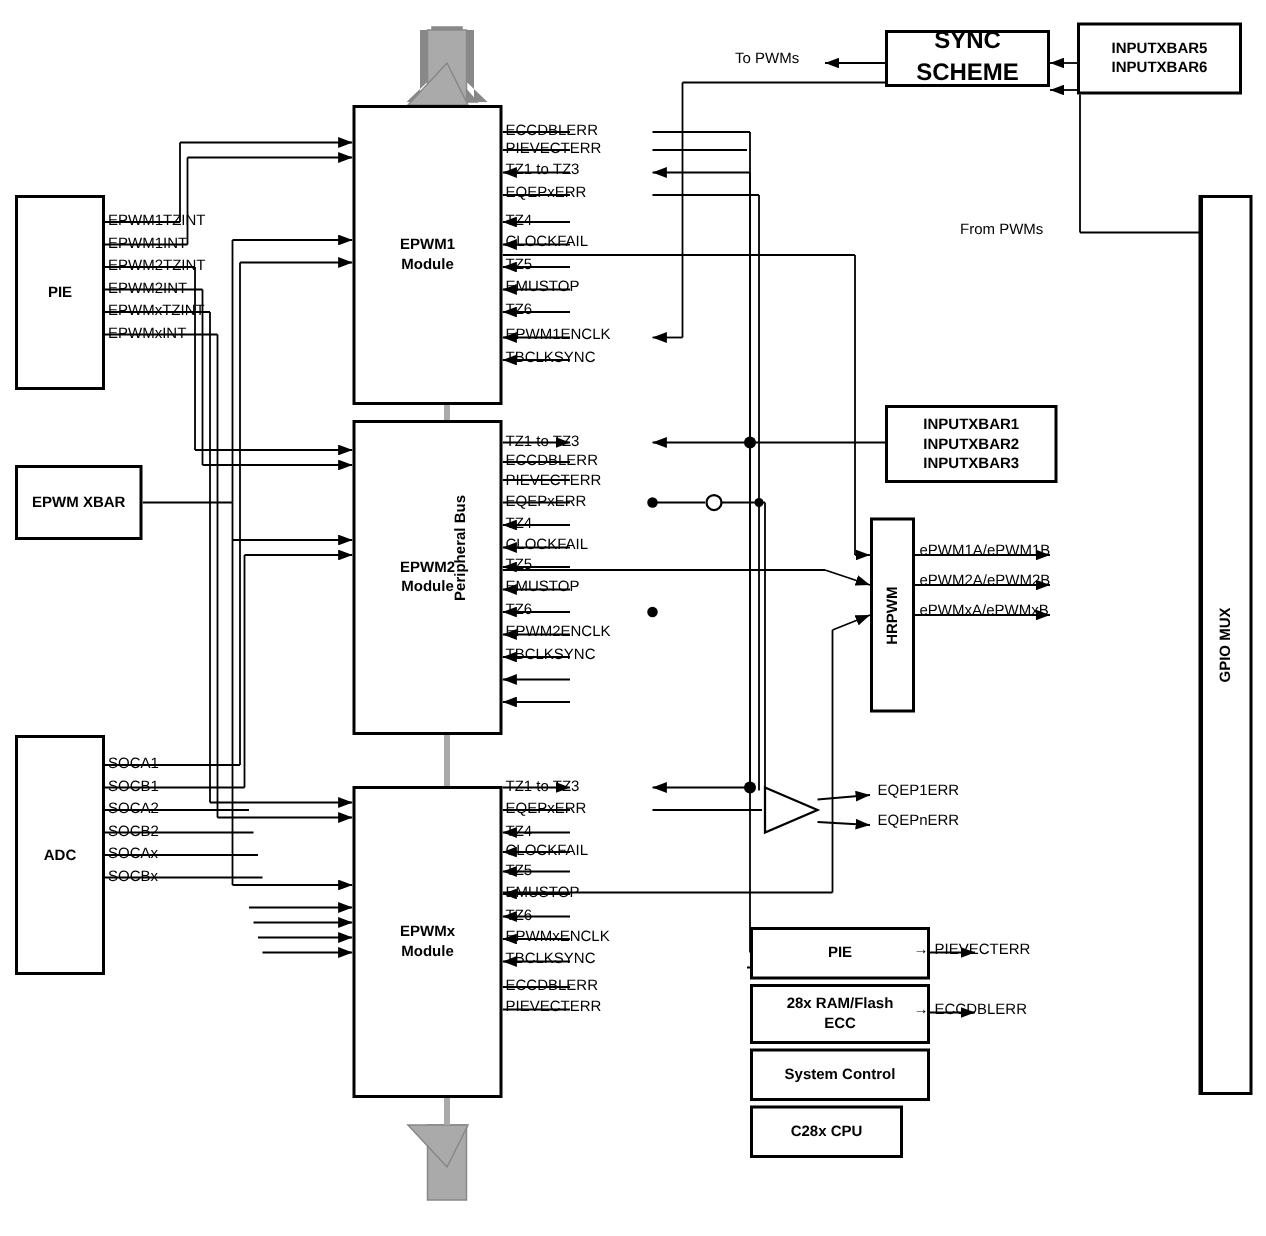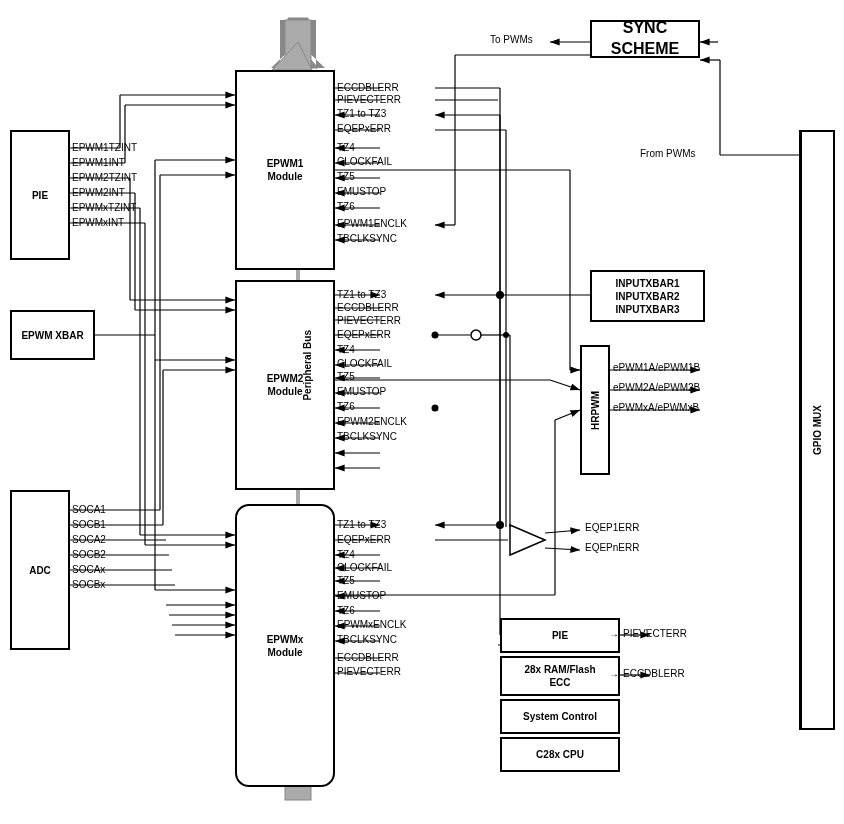--- a/index.html
+++ b/index.html
@@ -276,54 +276,57 @@
   </div>
 
   <div class="box" style="left:235px;top:70px;width:100px;height:200px;">
     <span>EPWM1<br>Module</span>
   </div>
 
   <div class="box" style="left:235px;top:280px;width:100px;height:210px;">
     <span>EPWM2<br>Module</span>
   </div>
 
-  <div class="box" style="left:235px;top:504px;width:100px;height:283px;border-radius:14px;">
+  <div class="box" style="left:235px;top:524px;width:100px;height:208px;">
     <span>EPWMx<br>Module</span>
   </div>
 
   <div class="box" style="left:580px;top:345px;width:30px;height:130px;font-size:10px;">
     <span class="vertical-text">HRPWM</span>
   </div>
 
   <div class="box" style="left:800px;top:130px;width:35px;height:600px;font-size:10px;">
     <span class="vertical-text">GPIO MUX</span>
   </div>
 
   <div class="box" style="left:590px;top:20px;width:110px;height:38px;font-size:16px;">
     <span>SYNC SCHEME</span>
   </div>
 
+  <div class="box" style="left:718px;top:15px;width:110px;height:48px;font-size:10px;">
+    <span>INPUTXBAR5<br>INPUTXBAR6</span>
+  </div>
 
   <div class="box" style="left:590px;top:270px;width:115px;height:52px;font-size:10px;">
     <span>INPUTXBAR1<br>INPUTXBAR2<br>INPUTXBAR3</span>
   </div>
 
   <div class="box" style="left:500px;top:618px;width:120px;height:35px;">
     <span>PIE</span>
   </div>
 
   <div class="box" style="left:500px;top:656px;width:120px;height:40px;">
     <span>28x RAM/Flash<br>ECC</span>
   </div>
 
   <div class="box" style="left:500px;top:699px;width:120px;height:35px;">
     <span>System Control</span>
   </div>
 
-  <div class="box" style="left:500px;top:737px;width:120px;height:35px;">
+  <div class="box" style="left:500px;top:737px;width:102px;height:35px;">
     <span>C28x CPU</span>
   </div>
 
   <div class="label" style="left:302px;top:330px;writing-mode:vertical-rl;transform:rotate(180deg);font-size:10px;font-weight:bold;">
     <span>Peripheral Bus</span>
   </div>
 
   <div class="label" style="left:490px;top:34px;">
     <span>To PWMs</span>
   </div>

